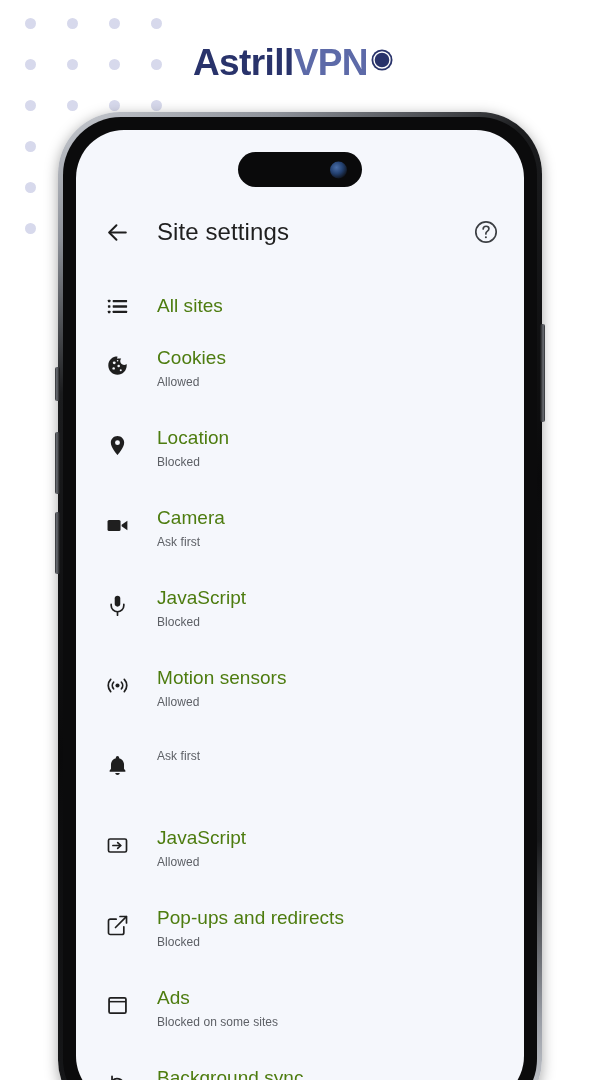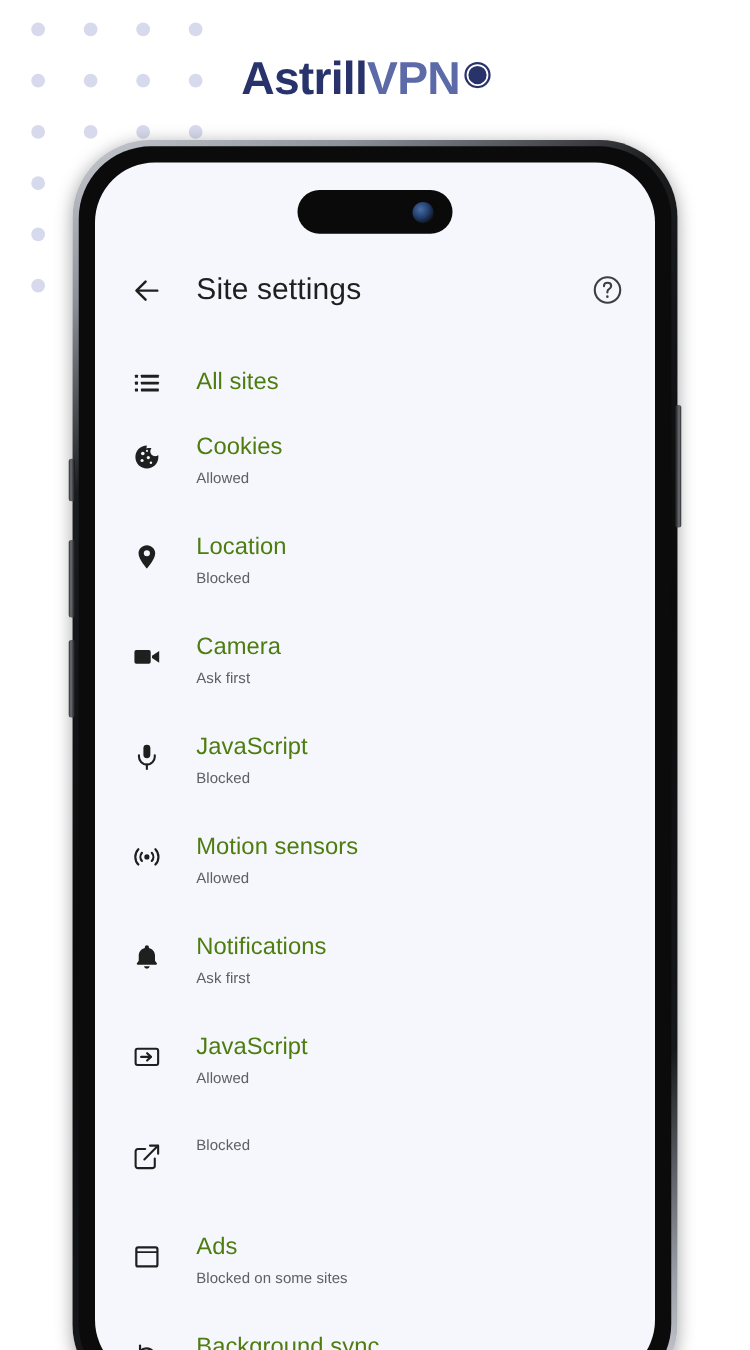--- a/index.html
+++ b/index.html
@@ -390,21 +390,20 @@
           <div class="settings-row">
             <div class="row-icon">
               <svg width="23" height="23" viewBox="0 0 24 24" fill="#1f1f1f">
                 <path d="M12 2.2c-0.95 0-1.72 0.77-1.72 1.72v0.62C7.3 5.2 5.2 7.85 5.2 11v4.3l-1.5 2.1
                          c-0.35 0.5 0.0 1.2 0.62 1.2h15.36c0.62 0 0.97-0.7 0.62-1.2l-1.5-2.1V11
                          c0-3.15-2.1-5.8-5.08-6.46V3.92C13.72 2.97 12.95 2.2 12 2.2z"></path>
                 <path d="M9.55 19.9a2.5 2.5 0 0 0 4.9 0z"></path>
               </svg>
             </div>
             <div class="row-text">
-              <span class="row-label">Notifications</span>
               <span class="row-status">Ask first</span>
             </div>
           </div>
 
           <div class="settings-row">
             <div class="row-icon">
               <svg width="23" height="23" viewBox="0 0 24 24" fill="none" stroke="#1f1f1f" stroke-width="1.75" stroke-linecap="round" stroke-linejoin="round">
                 <rect x="2.6" y="5.2" width="18.8" height="13.6" rx="1.6"></rect>
                 <line x1="7.2" y1="12" x2="15.2" y2="12"></line>
                 <polyline points="12.2,8.9 15.4,12 12.2,15.1"></polyline>
@@ -418,20 +417,21 @@
 
           <div class="settings-row">
             <div class="row-icon">
               <svg width="23" height="23" viewBox="0 0 24 24" fill="none" stroke="#1f1f1f" stroke-width="1.75" stroke-linecap="round" stroke-linejoin="round">
                 <path d="M18.6 13.4v6.1a1.9 1.9 0 0 1-1.9 1.9H4.5a1.9 1.9 0 0 1-1.9-1.9V7.3a1.9 1.9 0 0 1 1.9-1.9h6.1"></path>
                 <polyline points="14.6,2.6 21.4,2.6 21.4,9.4"></polyline>
                 <line x1="9.9" y1="14.1" x2="21.2" y2="2.8"></line>
               </svg>
             </div>
             <div class="row-text">
+              <span class="row-label">Pop-ups and redirects</span>
               <span class="row-status">Blocked</span>
             </div>
           </div>
 
           <div class="settings-row">
             <div class="row-icon">
               <svg width="23" height="23" viewBox="0 0 24 24" fill="none" stroke="#1f1f1f" stroke-width="1.85" stroke-linejoin="round">
                 <rect x="3.2" y="4.0" width="17.6" height="16.0" rx="1.5"></rect>
                 <line x1="3.2" y1="8.0" x2="20.8" y2="8.0" stroke-width="1.6"></line>
               </svg>

